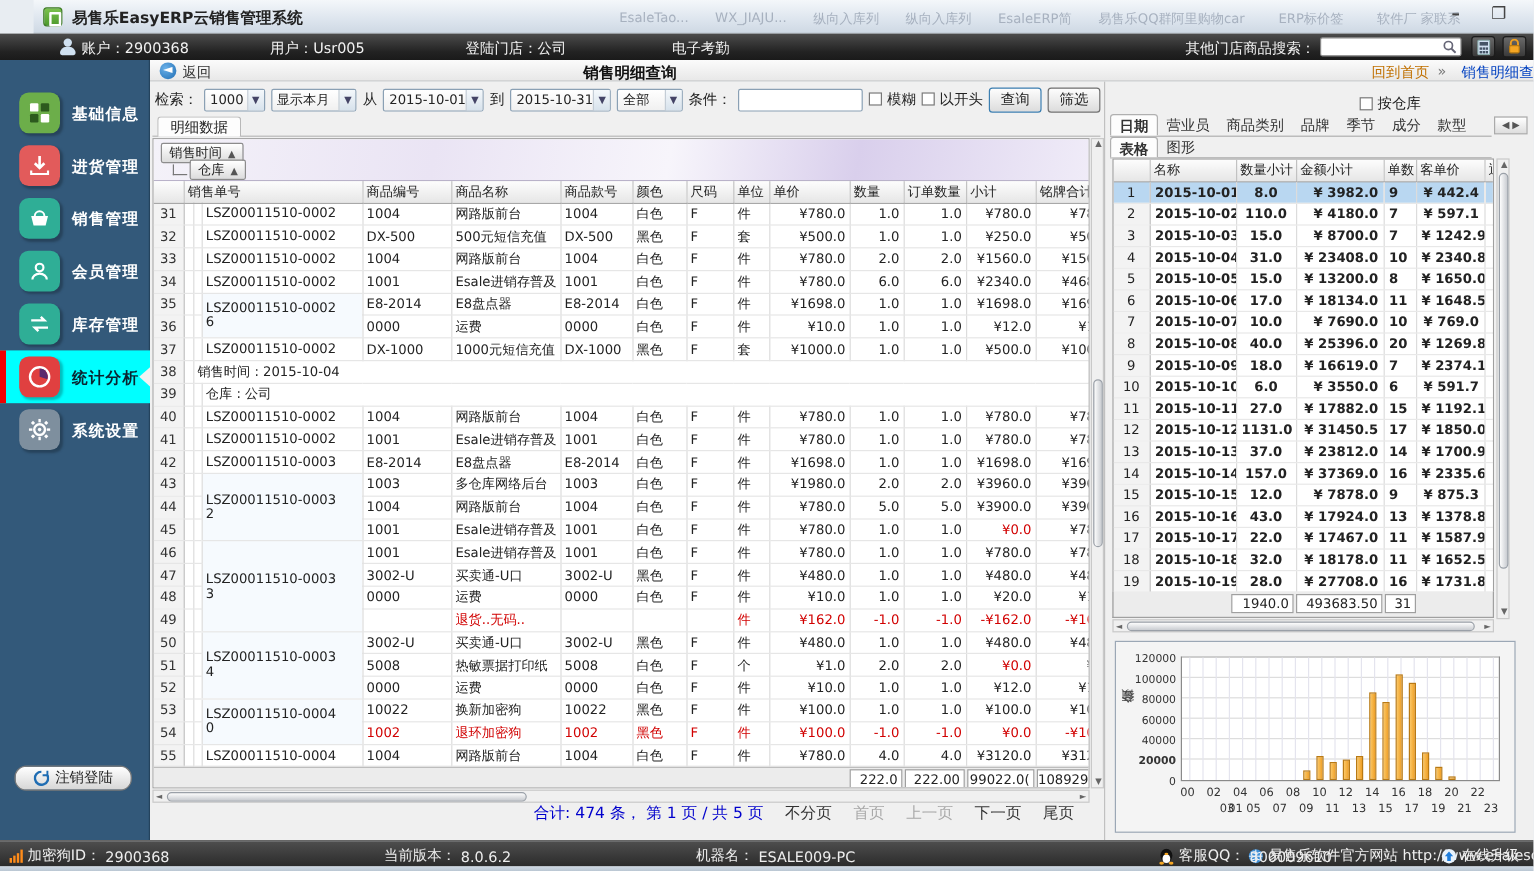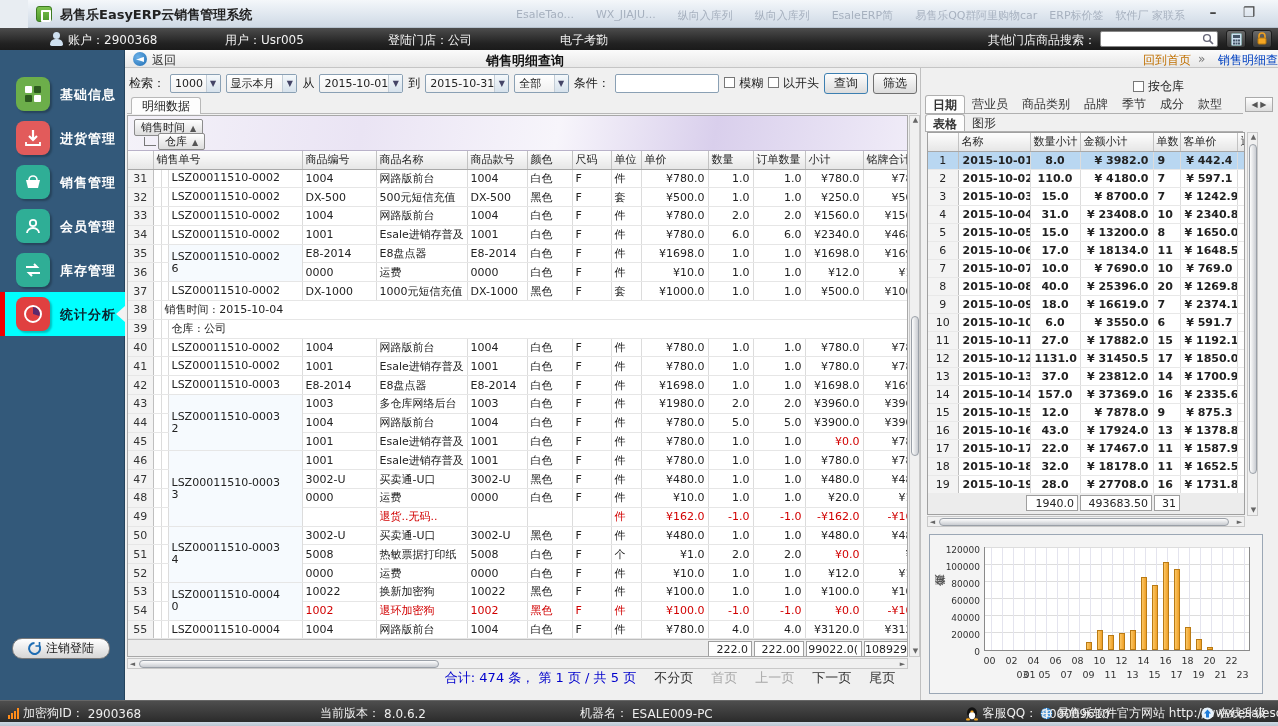--- a/index.html
+++ b/index.html
@@ -7,21 +7,21 @@
   body { font-family:"DejaVu Sans","Liberation Sans",sans-serif; font-size:12px; color:#222; background:#e8edf2; position:relative; }
   .abs { position:absolute; }
 
   
   #titlebar { left:0; top:0; width:1278px; height:28px; background:linear-gradient(#f4f7fa,#dde5ee 60%,#cfd9e4); border-bottom:1px solid #b6c2ce;margin-left:28px; }
   #app-icon { left:8px; top:6px; width:16px; height:16px; background:linear-gradient(#7cc24e,#4e9a2e); border-radius:3px; border:1px solid #3c7a22; }
   #app-icon::after { content:""; position:absolute; left:4px; top:3px; width:6px; height:8px; border:2px solid #fff; border-radius:1px; }
   #win-title { left:32px; top:6px; font-weight:bold; font-size:13px; color:#222; }
   .ghost { color:#a7b1bf; font-size:11px; white-space:nowrap; }
   #ghost-row1 { left:488px; top:8px; display:flex; gap:22px; }
-  #ghost-row2 { left:948px; top:8px; display:flex; gap:12px;justify-content:flex-end; }
+  #ghost-row2 { left:948px; top:8px; display:flex; gap:28px;justify-content:flex-end; }
   #win-btns { right:10px; top:4px; display:flex; gap:14px; color:#444; font-size:14px; font-weight:bold; }
   #win-btns span { width:22px; text-align:center; cursor:default; }
 
   
   #accountbar { left:0; top:28px; width:1278px; height:22px; background:linear-gradient(#4c4c4c,#222 70%,#1a1a1a); color:#f2f2f2; }
   #accountbar .lbl { position:absolute; top:4px; font-size:12px; white-space:nowrap; }
   #user-icon { left:50px; top:4px; width:13px; height:14px; }
   #user-icon .head { position:absolute; left:3px; top:0; width:7px; height:7px; border-radius:50%; background:#cfe0f0; }
   #user-icon .bod { position:absolute; left:0; top:7px; width:13px; height:7px; border-radius:6px 6px 2px 2px; background:#cfe0f0; }
   #search-box { left:1100px; top:3px; width:118px; height:16px; background:#fff; border:1px solid #888; border-radius:2px; }
@@ -258,20 +258,39 @@
     <span class="side-label">统计分析</span>
   </div>
   <div class="side-item" style="top:198px">
     <span class="side-icon" style="background:#2fae96">
       <svg width="20" height="18" viewBox="0 0 20 18">
           <path d="M3 6 h11 l-3 -3 M17 12 h-11 l3 3" fill="none" stroke="#fff" stroke-width="2"></path>
         </svg>
     </span>
     <span class="side-label">库存管理</span>
   </div>
+  <div class="side-item" style="top:286px">
+    <span class="side-icon" style="background:#7e8f9e">
+      <svg width="18" height="18" viewBox="0 0 18 18">
+          <g fill="#fff">
+            <circle cx="9" cy="9" r="4.5" fill="none" stroke="#fff" stroke-width="2"></circle>
+            <circle cx="9" cy="9" r="1.5"></circle>
+            <rect x="8" y="0" width="2" height="3"></rect>
+            <rect x="8" y="15" width="2" height="3"></rect>
+            <rect x="0" y="8" width="3" height="2"></rect>
+            <rect x="15" y="8" width="3" height="2"></rect>
+            <rect x="2.2" y="2.2" width="2.5" height="2.5" transform="rotate(45 3.5 3.5)"></rect>
+            <rect x="13.3" y="13.3" width="2.5" height="2.5" transform="rotate(45 14.5 14.5)"></rect>
+            <rect x="13.3" y="2.2" width="2.5" height="2.5" transform="rotate(-45 14.5 3.5)"></rect>
+            <rect x="2.2" y="13.3" width="2.5" height="2.5" transform="rotate(-45 3.5 14.5)"></rect>
+          </g>
+        </svg>
+    </span>
+    <span class="side-label">系统设置</span>
+  </div>
   <div id="logout-btn" class="abs">
     <svg width="13" height="13" viewBox="0 0 13 13">
         <path d="M6.5 1 a5.5 5.5 0 1 0 5 3" fill="none" stroke="#1f6db3" stroke-width="2"></path>
         <path d="M11.5 0 v4 h-4" fill="none" stroke="#1f6db3" stroke-width="1.6"></path>
       </svg>
     <span>注销登陆</span>
   </div>
 </div>
 
 <div id="main" class="abs">
@@ -1012,21 +1031,21 @@
   <div id="rp-vscroll" class="abs vscroll">
     <span class="cap" style="top:0">▲</span>
       <span class="thumb" style="top:11px;height:330px"></span>
       <span class="cap" style="bottom:0">▼</span>
   </div>
 
   <div id="chart-panel" class="abs">
     <span id="chart-ylab" class="abs">金额</span>
     <div id="chart-yticks" class="abs">
         <div class="ytick" style="bottom: -4px;">0</div>
-        <div class="ytick" style="bottom: 13px;">20000</div>
+        <div class="ytick" style="bottom: 13px; font-weight: bold;">20000</div>
         <div class="ytick" style="bottom: 30px;">40000</div>
         <div class="ytick" style="bottom: 47px;">60000</div>
         <div class="ytick" style="bottom: 64px;">80000</div>
         <div class="ytick" style="bottom: 81px;">100000</div>
         <div class="ytick" style="bottom: 98px;">120000</div>
       </div>
     <div id="chart-plot" class="abs">
         <div class="hgrid" style="bottom: 17px;"></div>
         <div class="hgrid" style="bottom: 34px;"></div>
         <div class="hgrid" style="bottom: 51px;"></div>

